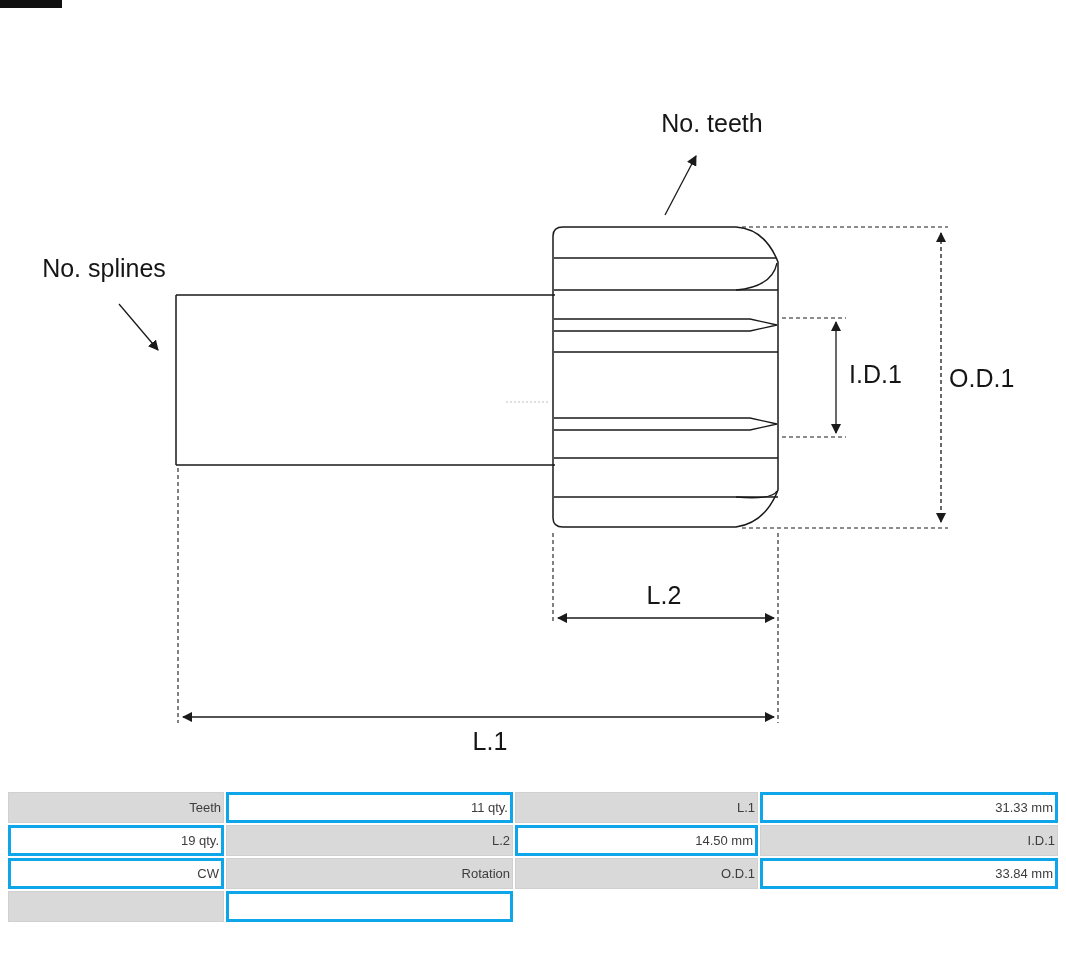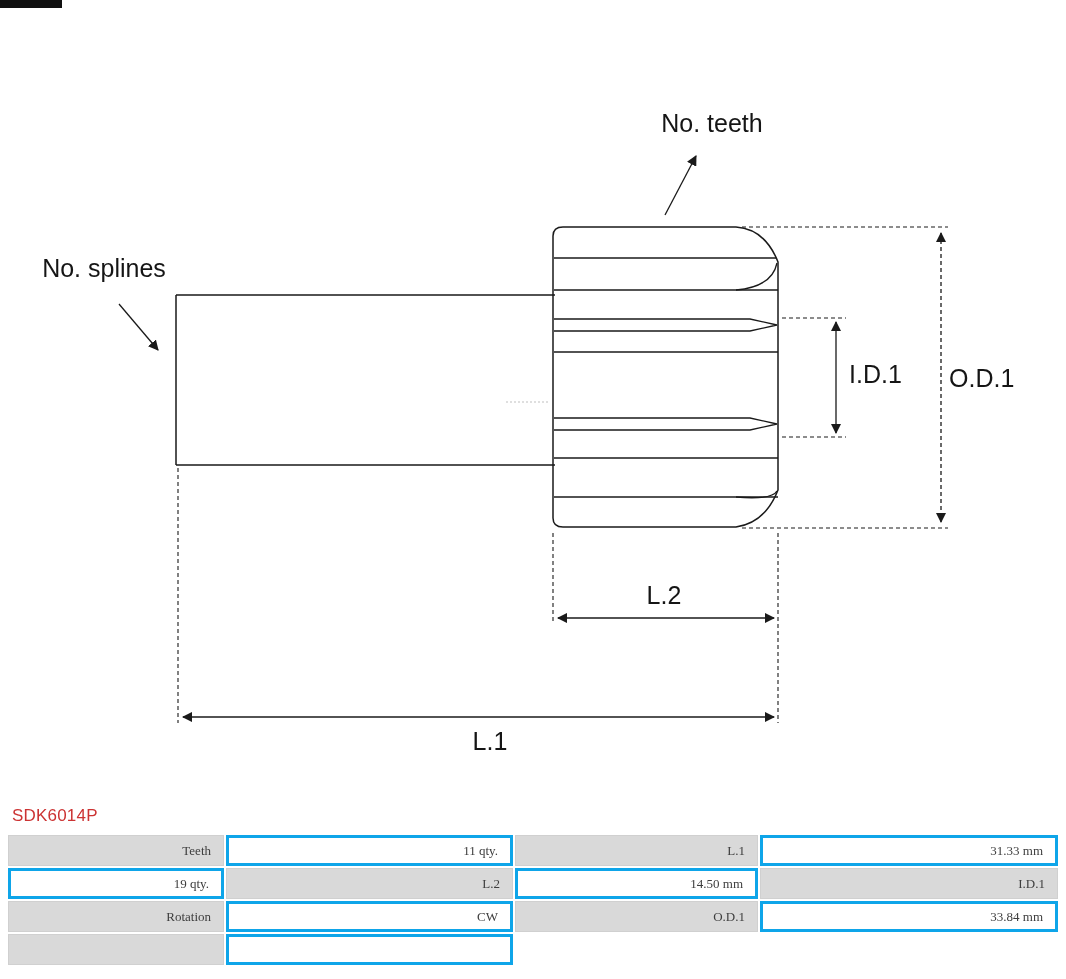--- a/index.html
+++ b/index.html
@@ -9,21 +9,21 @@
   svg.drawing{display:block;}
   .ln{stroke:#1a1a1a;stroke-width:1.5;fill:none;}
   .tooth{stroke:#1a1a1a;stroke-width:1.3;fill:none;}
   .dim{stroke:#1a1a1a;stroke-width:1.3;fill:none;}
   .ext{stroke:#1a1a1a;stroke-width:1.1;fill:none;stroke-dasharray:4 3;}
   .dimdash{stroke:#1a1a1a;stroke-width:1.3;fill:none;stroke-dasharray:4 3;}
   .faint{stroke:#bfbfbf;stroke-width:1;fill:none;stroke-dasharray:2 2;}
   .lbl{font-family:"Liberation Sans",sans-serif;font-size:25px;fill:#151515;}
   .part-number{margin:14px 0 9px 12px;font-size:17px;color:#cc3333;letter-spacing:.2px;}
   .spec-table{margin-left:8px;width:1050px;display:grid;grid-template-columns:216px 287px 243px 298px;grid-auto-rows:31px;gap:2px;font-size:13px;color:#3d3d3d;}
-  .cell{display:flex;align-items:center;justify-content:flex-end;padding-right:12px;box-sizing:border-box;font-family:Liberation Serif, serif;}
+  .cell{display:flex;align-items:center;justify-content:flex-end;padding-right:2px;box-sizing:border-box;}
   .cell.label{background:#d9d9d9;border:1px solid #d0d0d0;}
   .cell.value{background:#ffffff;border:3px solid #0ea5e9;}
 </style>
 </head>
 <body>
 
 <div class="stage">
 
   <div class="corner-strip"></div>
 
@@ -84,35 +84,34 @@
       <line class="dim" x1="665" y1="215" x2="696" y2="156" marker-end="url(#arr)"></line>
       <text class="lbl" x="712" y="132" text-anchor="middle">No. teeth</text>
     </g>
 
     <g>
       <line class="dim" x1="119" y1="304" x2="158" y2="350" marker-end="url(#arr)"></line>
       <text class="lbl" x="104" y="277" text-anchor="middle">No. splines</text>
     </g>
   </svg>
 
-  <div class="part-number">SDK6014P</div>
 
   <div class="spec-table">
     <div class="cell label">Teeth</div>
     <div class="cell value">11 qty.</div>
     <div class="cell label">L.1</div>
     <div class="cell value">31.33 mm</div>
 
     <div class="cell value">19 qty.</div>
     <div class="cell label">L.2</div>
     <div class="cell value">14.50 mm</div>
 
     <div class="cell label">I.D.1</div>
+    <div class="cell value">CW</div>
     <div class="cell label">Rotation</div>
-    <div class="cell value">CW</div>
 
     <div class="cell label">O.D.1</div>
     <div class="cell value">33.84 mm</div>
     <div class="cell label"></div>
     <div class="cell value"></div>
   </div>
 
 </div>
 
 </body></html>

